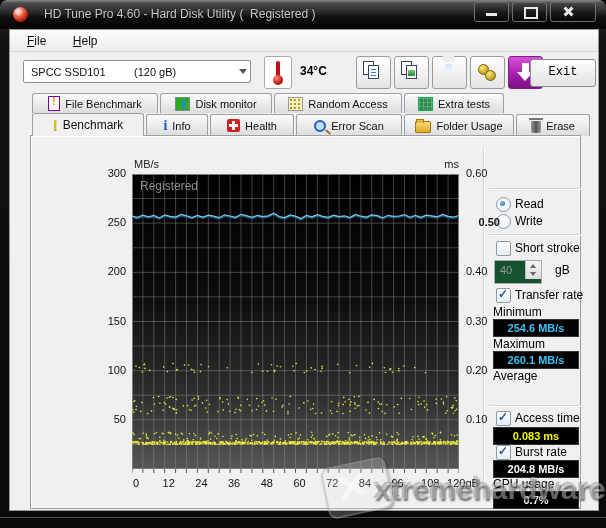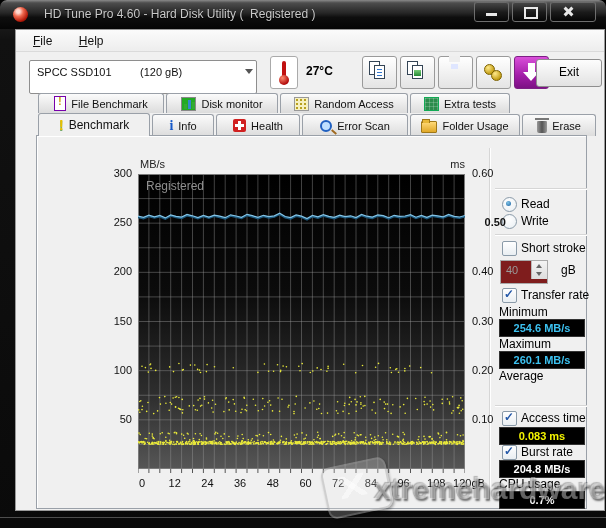--- a/index.html
+++ b/index.html
@@ -18,46 +18,46 @@
   .win-controls{position:absolute;right:10px;top:1px;display:flex;gap:3px;}
   .win-btn{width:33px;height:19px;border:1px solid #6e6e6e;border-radius:3px;
     background:linear-gradient(180deg,#4a4a4a 0,#1a1a1a 55%,#060606 100%);
     position:relative;box-shadow:inset 0 1px 0 rgba(255,255,255,.18);}
   .win-btn.close{width:44px;}
   .glyph-min{position:absolute;left:11px;bottom:5px;width:11px;height:3px;background:#e8e8e8;}
   .glyph-max{position:absolute;left:11px;top:5px;width:10px;height:8px;border:2px solid #e8e8e8;}
   .glyph-x1,.glyph-x2{position:absolute;left:16px;top:4px;width:3px;height:11px;background:#e8e8e8;}
   .glyph-x1{transform:rotate(45deg);} .glyph-x2{transform:rotate(-45deg);}
   
-  .client{position:absolute;left:15px;top:29px;width:590px;height:482px;
+  .client{position:absolute;left:9px;top:29px;width:590px;height:482px;
     background:#f0f0f0;border:1px solid #9a9a9a;box-sizing:border-box;}
   .bottom-line{position:absolute;left:0;top:517px;width:606px;height:1px;background:#4e4e4e;}
   
   .menubar{position:absolute;left:0;top:0;width:100%;height:21px;
     background:linear-gradient(180deg,#fbfbfb,#ededed);border-bottom:1px solid #dadada;}
   .menu-item{display:inline-block;margin:3px 0 0 12px;font-size:12px;color:#111;padding:1px 5px;}
   .menu-item::first-letter{text-decoration:underline;}
   
-  .combo{position:absolute;left:13px;top:30px;width:228px;height:34px;background:#fff;
+  .combo{position:absolute;left:13px;top:30px;width:228px;height:23px;background:#fff;
     border:1px solid #8e8e8e;border-radius:2px;box-sizing:border-box;font-size:11px;}
   .combo .model{position:absolute;left:7px;top:5px;color:#111;}
   .combo .cap{position:absolute;left:110px;top:5px;color:#111;}
   .combo .dd{position:absolute;right:3px;top:8px;width:0;height:0;
     border-left:4px solid transparent;border-right:4px solid transparent;border-top:5px solid #555;}
   .temp-tile{position:absolute;left:254px;top:26px;width:26px;height:31px;background:#fff;
     border:1px solid #aaa;border-radius:3px;}
   .thermo-stem{position:absolute;left:11px;top:4px;width:4px;height:17px;background:#c01010;border-radius:2px;}
   .thermo-bulb{position:absolute;left:8px;top:18px;width:10px;height:10px;border-radius:50%;
     background:radial-gradient(circle at 35% 30%,#ff8a70,#b00a0a 70%);}
   .temp-text{position:absolute;left:290px;top:34px;font-size:12px;font-weight:bold;color:#000;}
   .btn-icon{position:absolute;top:26px;width:33px;height:31px;border:1px solid #9a9a9a;border-radius:3px;
     background:linear-gradient(180deg,#fff,#e4e4e4);}
   .btn-exit{position:absolute;left:520px;top:29px;width:64px;height:26px;border:1px solid #8e8e8e;
     border-radius:3px;background:linear-gradient(180deg,#fdfdfd,#e2e2e2);
-    font-size:12px;color:#000;text-align:center;line-height:24px;}
+    font-size:12px;color:#000;text-align:center;line-height:24px;font-family:Liberation Mono, monospace;}
   
   .ic{position:absolute;}
   .pg{width:11px;height:14px;background:#fff;border:1px solid #345;box-sizing:border-box;}
   .pg .ln{position:absolute;left:2px;width:5px;height:1px;background:#37c;}
   .img-sq{position:absolute;width:7px;height:6px;background:linear-gradient(180deg,#7c7,#283);}
   .floppy{width:17px;height:17px;background:linear-gradient(135deg,#4a74d8,#1c3a9c);border-radius:2px;position:relative;}
   .floppy .lbl{position:absolute;left:3px;bottom:1px;width:11px;height:6px;background:#eee;}
   .floppy .sh{position:absolute;left:5px;top:1px;width:7px;height:5px;background:#dfe6ff;}
   .gold1,.gold2{position:absolute;width:9px;height:9px;border-radius:50%;
     background:radial-gradient(circle at 35% 30%,#ffe98a,#c09a10 75%);border:1px solid #7d6200;}
@@ -116,21 +116,21 @@
   .radio{position:absolute;width:13px;height:13px;border:1px solid #8a9aa8;border-radius:50%;
     background:radial-gradient(circle at 40% 35%,#fff,#e8eef2);}
   .radio.sel::after{content:"";position:absolute;left:3px;top:3px;width:5px;height:5px;border-radius:50%;
     background:radial-gradient(circle at 40% 35%,#7fc4e8,#1a5f9e);}
   .chk{position:absolute;width:13px;height:13px;border:1px solid #8a9aa8;border-radius:2px;
     background:linear-gradient(180deg,#fff,#e9eef2);}
   .chk.on::after{content:"✓";position:absolute;left:1px;top:-2px;font-size:12px;font-weight:bold;color:#2458a8;}
   .plabel{position:absolute;font-size:12px;color:#000;white-space:nowrap;}
   .vbox{position:absolute;width:84px;height:16px;background:#000;border:1px solid #333;
     font-size:11px;font-weight:bold;text-align:center;line-height:16px;}
-  .spin{position:absolute;width:48px;height:24px;background:#7f1d1d;border:1px solid #aaa;box-sizing:border-box;}
+  .spin{position:absolute;width:48px;height:24px;background:#14532d;border:1px solid #aaa;box-sizing:border-box;}
   .spin .val{position:absolute;left:5px;top:3px;font-size:11px;color:#9a9a9a;}
   .spin .btns{position:absolute;right:0;top:0;width:15px;height:18px;background:linear-gradient(180deg,#f4f4f4,#ddd);
     border-left:1px solid #bbb;}
   .spin .up{position:absolute;left:4px;top:3px;width:0;height:0;border-left:3px solid transparent;
     border-right:3px solid transparent;border-bottom:4px solid #666;}
   .spin .dn{position:absolute;left:4px;bottom:3px;width:0;height:0;border-left:3px solid transparent;
     border-right:3px solid transparent;border-top:4px solid #666;}
   
   .site-wm{position:absolute;left:318px;top:458px;width:300px;height:64px;z-index:40;pointer-events:none;}
   .wm-tile{position:absolute;left:6px;top:4px;width:62px;height:48px;border-radius:9px;
@@ -173,21 +173,21 @@
 
     <div class="combo">
       <span class="model">SPCC SSD101</span>
       <span class="cap">(120 gB)</span>
       <span class="dd"></span>
     </div>
     <div class="temp-tile">
       <span class="thermo-stem"></span>
       <span class="thermo-bulb"></span>
     </div>
-    <div class="temp-text">27°C</div>
+    <div class="temp-text">34°C</div>
 
     <div class="btn-icon" style="left:346px">
       <span class="ic pg" style="left:6px;top:4px"></span>
       <span class="ic pg" style="left:11px;top:8px">
           <span class="ln" style="top:3px"></span>
           <span class="ln" style="top:6px"></span>
           <span class="ln" style="top:9px"></span>
         </span>
     </div>
     <div class="btn-icon" style="left:384px">

